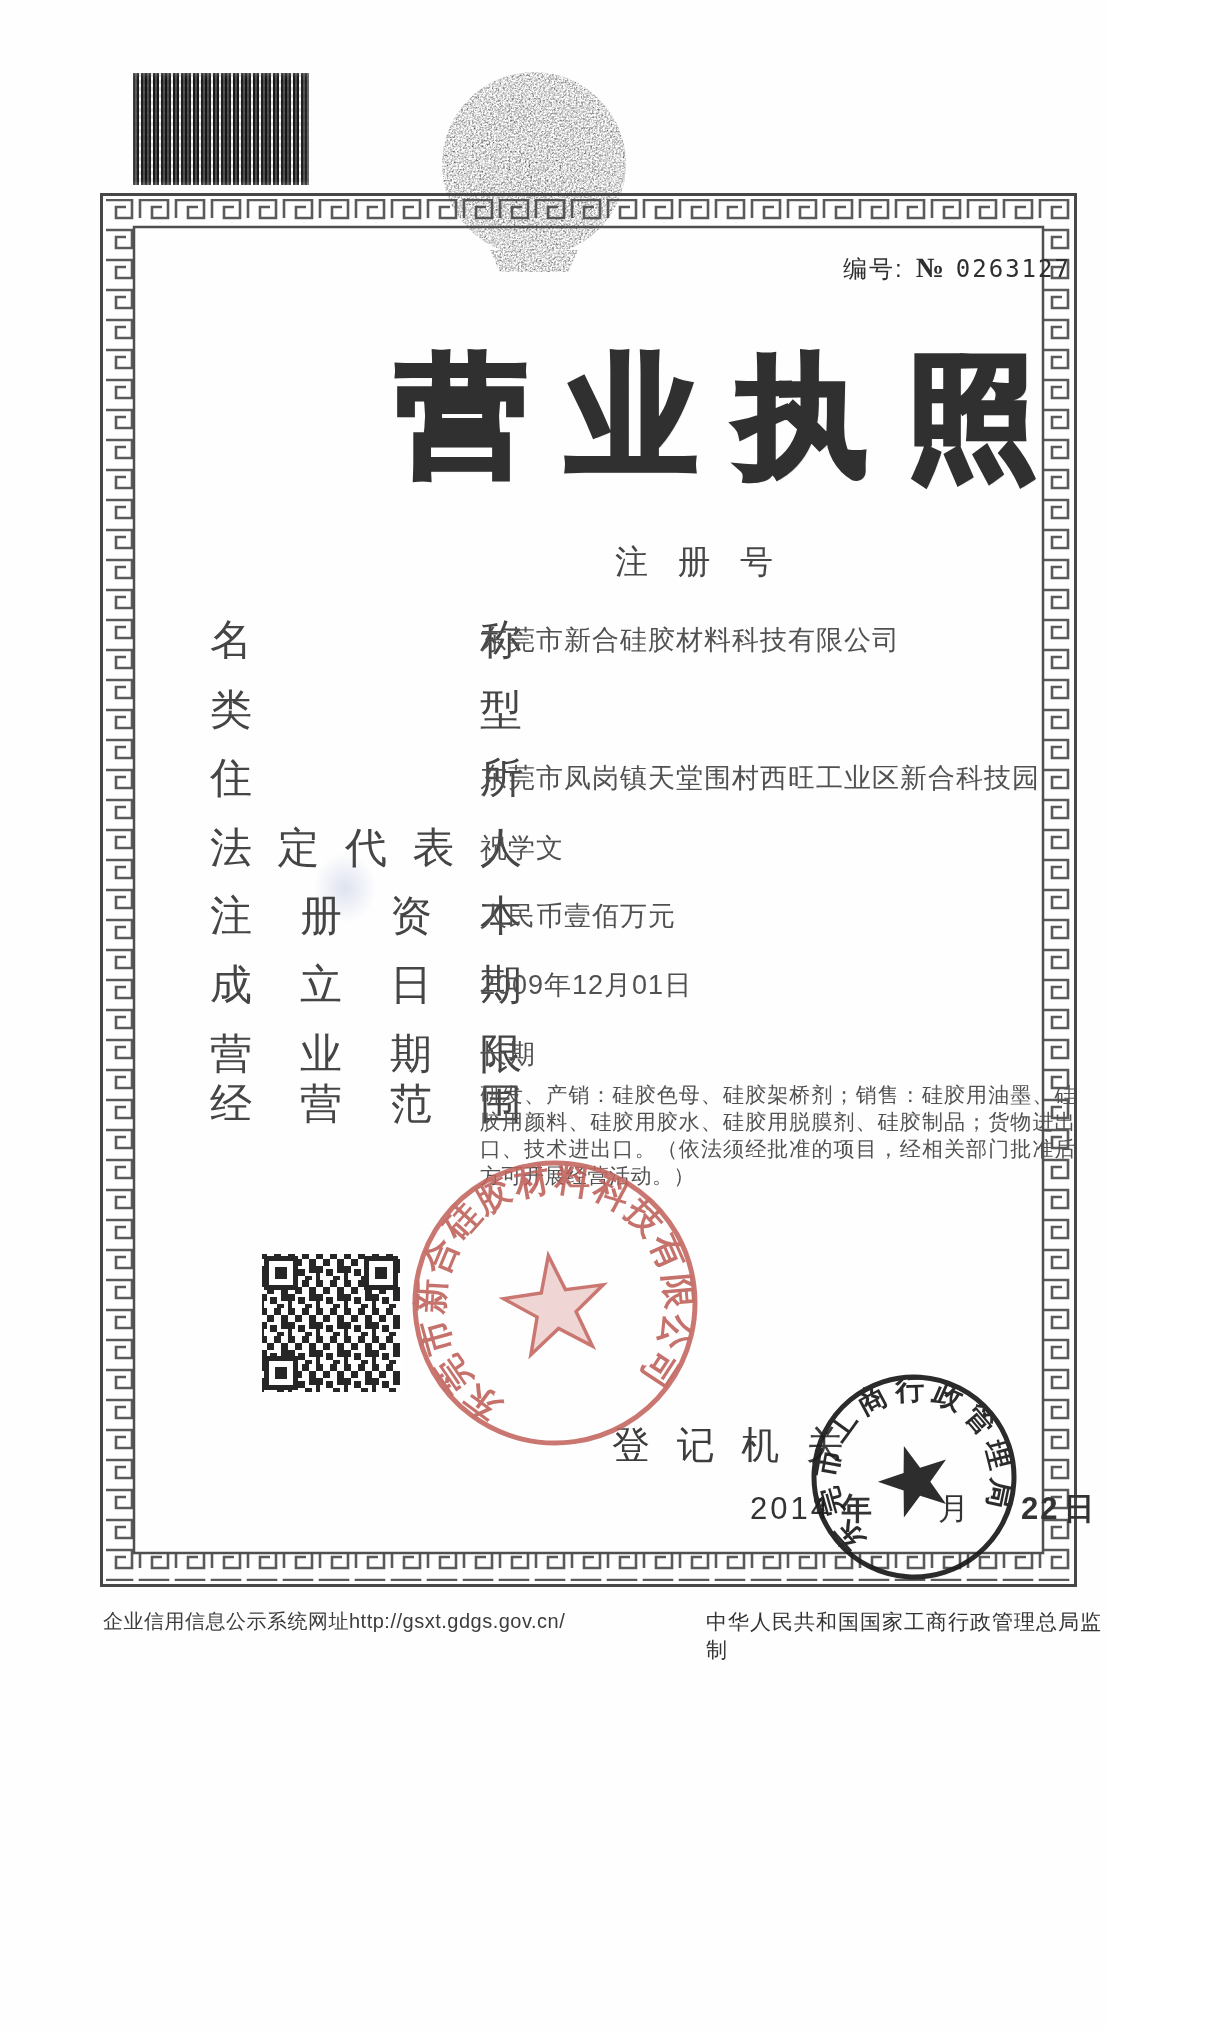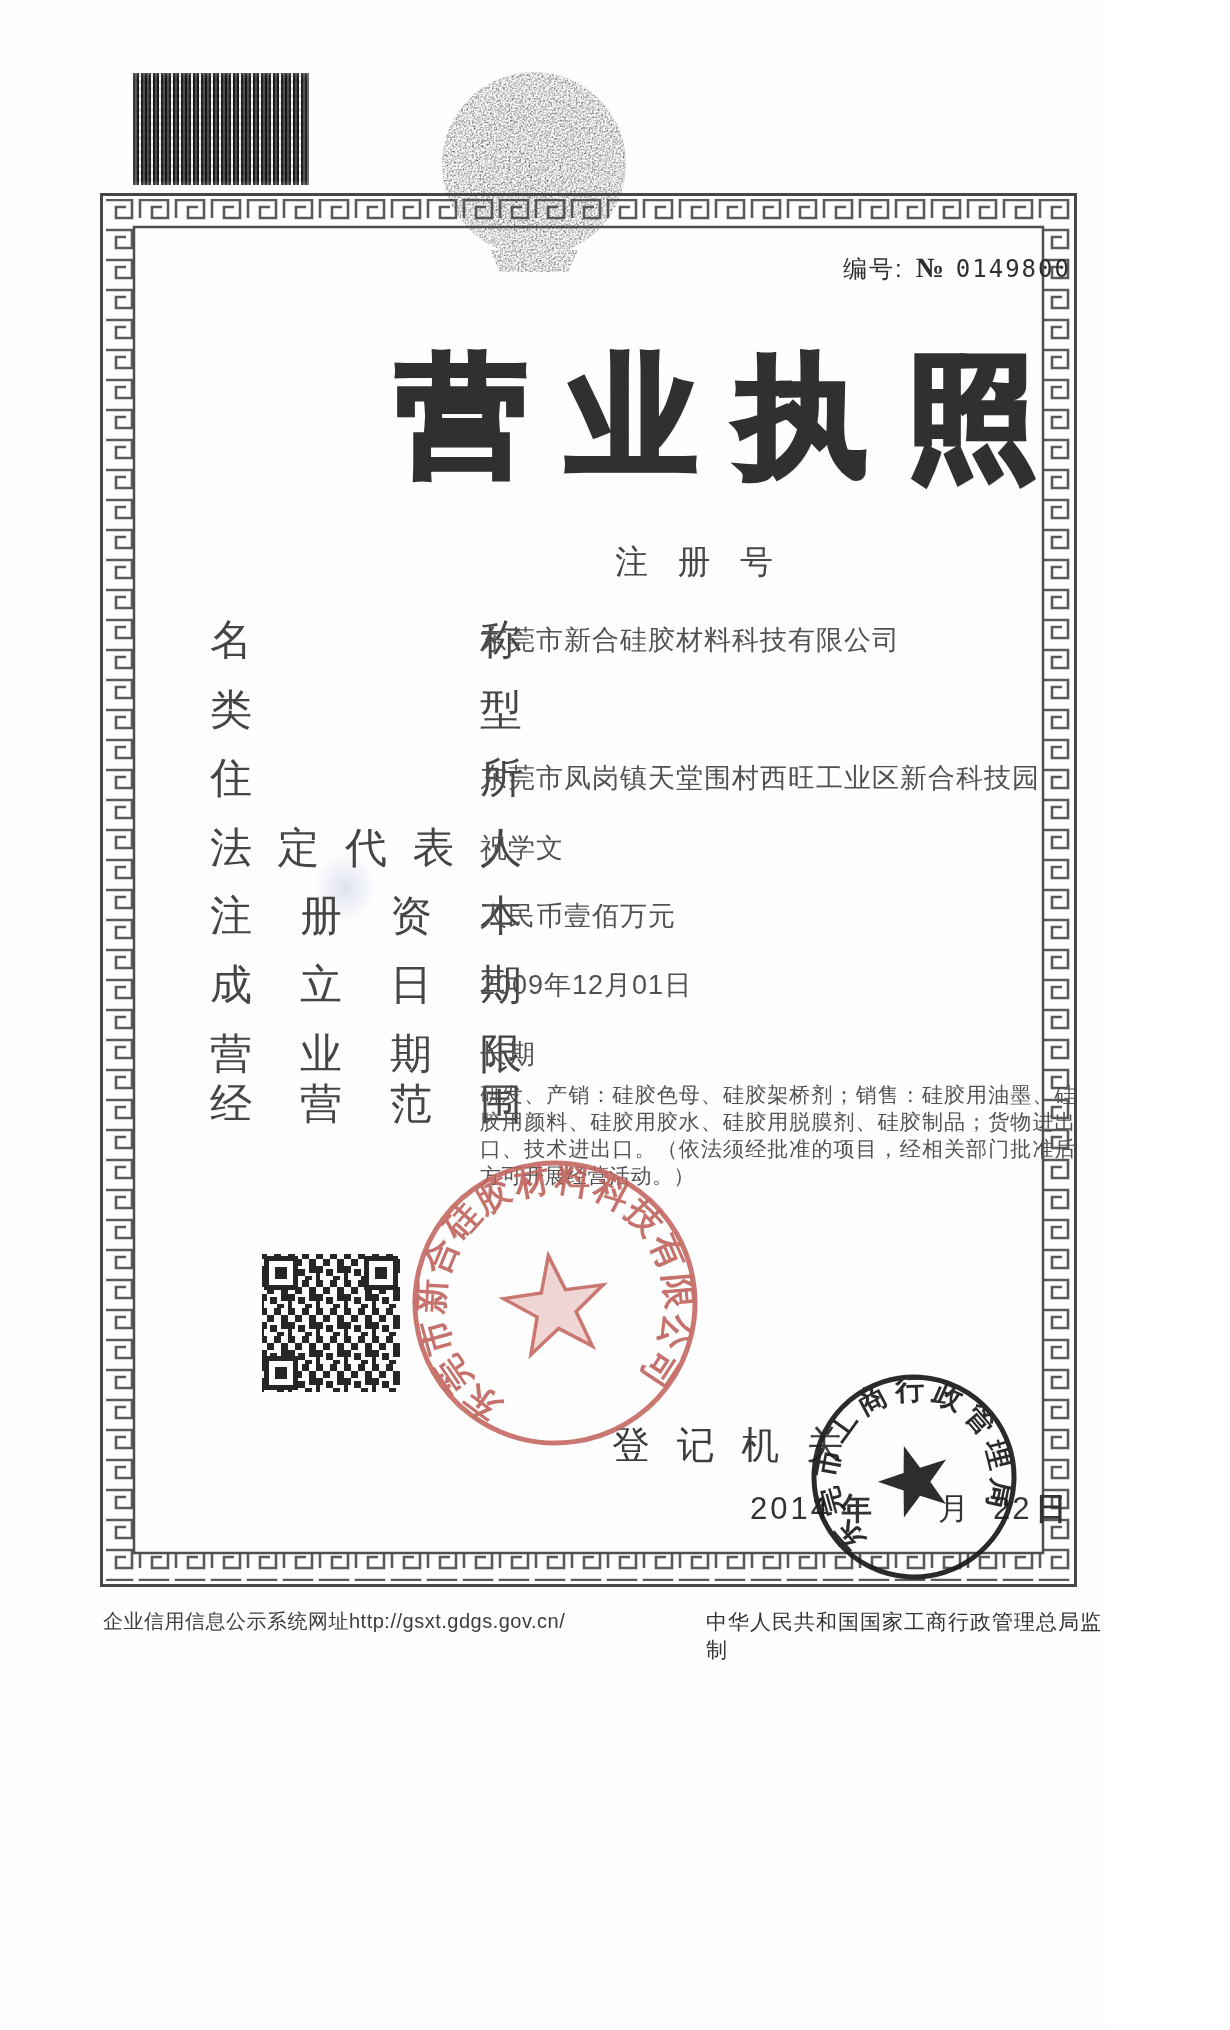--- a/index.html
+++ b/index.html
@@ -46,21 +46,21 @@
   .stamp-red{left:398px;top:1146px;z-index:4;opacity:.88;}
   .stamp-black{left:801px;top:1364px;z-index:4;opacity:.93;}
 
   .registry-line{left:612px;top:1420px;z-index:2;}
   .registry-label{width:232px;display:flex;justify-content:space-between;font-size:38px;color:#3d3d3d;}
 
   .date-line{left:750px;top:1488px;z-index:2;display:flex;align-items:baseline;font-size:31px;color:#333;}
   .date-line .yr{letter-spacing:3px;}
   .date-line .u1{margin-left:10px;font-weight:bold;}
   .date-line .u2{margin-left:66px;}
-  .date-line .dd{margin-left:24px;letter-spacing:2px;}
+  .date-line .dd{margin-left:52px;letter-spacing:2px;font-weight:bold;}
   .date-line .u3{margin-left:4px;font-weight:bold;}
 
   .footer-left{left:103px;top:1608px;z-index:2;font-size:20px;color:#3c3c3c;letter-spacing:.5px;}
   .footer-right{left:706px;top:1608px;z-index:2;font-size:21px;color:#343434;letter-spacing:1px;}
 </style>
 </head>
 <body>
 
 <div class="page">
 
@@ -88,21 +88,21 @@
     <g filter="url(#speck)">
       <circle cx="96" cy="100" r="92" fill="#474747"></circle>
       <path d="M52 186 h88 l-10 22 h-68 z" fill="#474747"></path>
       <circle cx="96" cy="100" r="70" fill="#3d3d3d"></circle>
     </g>
   </svg>
 
   <div class="abs serial-line">
     <span>编号:</span>
     <span class="no-sym">№</span>
-    <span class="ser-num">0149800</span>
+    <span class="ser-num">0263127</span>
   </div>
 
   <div class="abs title">营业执照</div>
 
   <div class="abs reg-line">
     <span class="reg-label">
         <span>注</span>
         <span>册</span>
         <span>号</span>
       </span>

